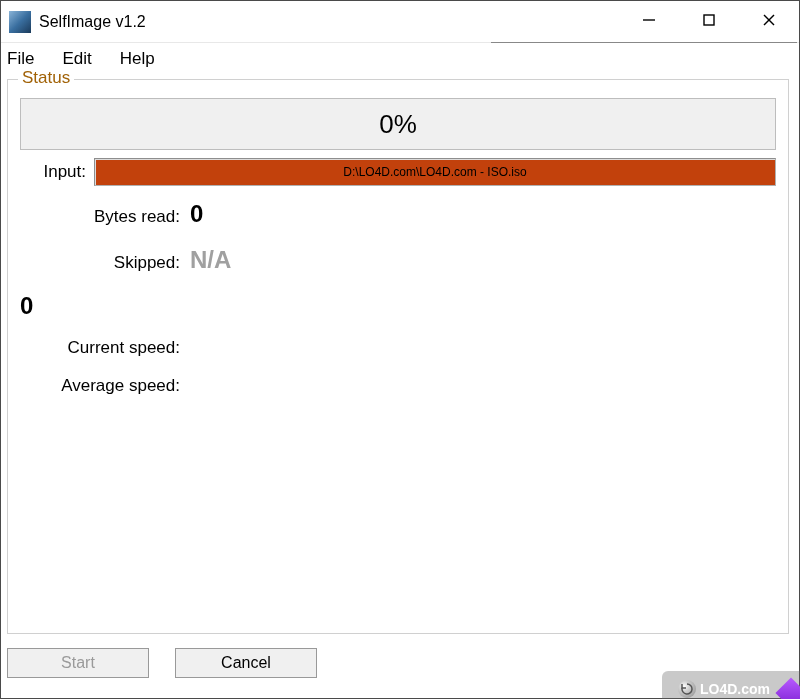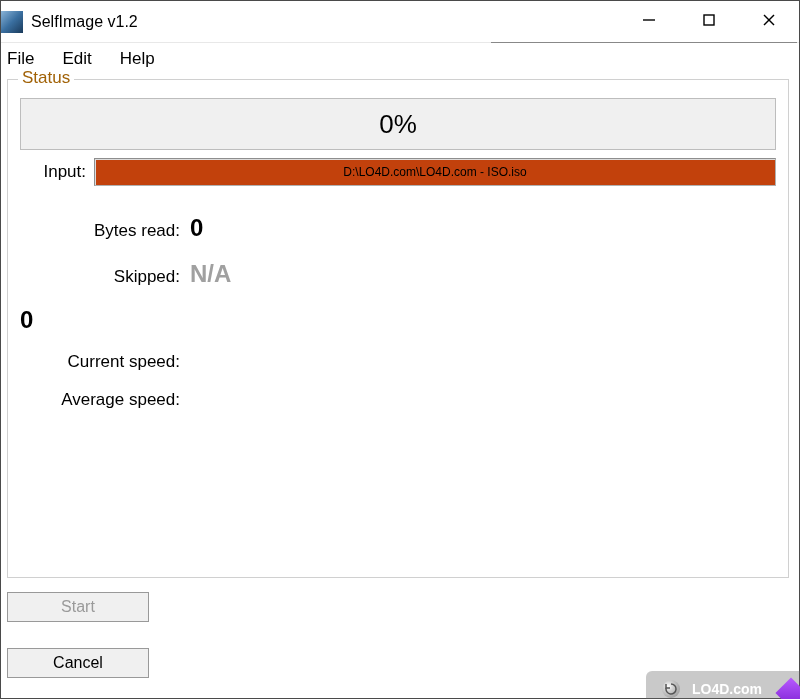--- a/index.html
+++ b/index.html
@@ -17,20 +17,21 @@
       height: 699px;
       border: 1px solid #4a4a4a;
       background: #fff;
       display: flex;
       flex-direction: column;
     }
     .titlebar {
       height: 42px;
       display: flex;
       align-items: center;
+      padding-left: 8px;
       background: #fff;
       border-bottom: 1px solid #e8e8e8;
     }
     .titlebar-icon {
       width: 22px;
       height: 22px;
       margin-right: 8px;
       background: linear-gradient(135deg, #8ab4d8 0%, #3a6fa0 50%, #1a3a5a 100%);
       display: inline-block;
     }
@@ -146,21 +147,21 @@
       height: 28px;
       display: flex;
       align-items: center;
       padding: 0 6px;
       font-size: 12px;
       color: #000;
       box-shadow: inset 1px 1px 0 #dcdcdc;
       justify-content: center;
     }
     .stats {
-      margin-top: 28px;
+      margin-top: 14px;
       display: flex;
       flex-direction: column;
       gap: 18px;
     }
     .stat-row {
       display: flex;
       align-items: baseline;
     }
     .stat-label {
       width: 170px;
@@ -176,21 +177,20 @@
     }
     .stat-value.muted {
       color: #a0a0a0;
     }
     .button-row {
       display: flex;
       justify-content: flex-start;
       gap: 26px;
       padding: 14px 0 20px 0;
       border-top: none;
-      flex-direction: column;
     }
     .btn {
       width: 142px;
       height: 30px;
       border: 1px solid #999;
       background: #f0f0f0;
       font-size: 16px;
       color: #000;
       display: flex;
       align-items: center;
@@ -199,21 +199,21 @@
     .btn.disabled {
       color: #9a9a9a;
     }
     .watermark {
       position: absolute;
       right: 0;
       bottom: 0;
       height: 28px;
       display: flex;
       align-items: center;
-      gap: 12px;
+      gap: 4px;
       padding: 8px 6px 0 16px;
       background: rgba(100,100,100,0.35);
       color: #fff;
       font-size: 14px;
       font-weight: 600;
       border-top-left-radius: 6px;
     }
     .watermark-icon {
       width: 18px; height: 18px;
       border-radius: 50%;

